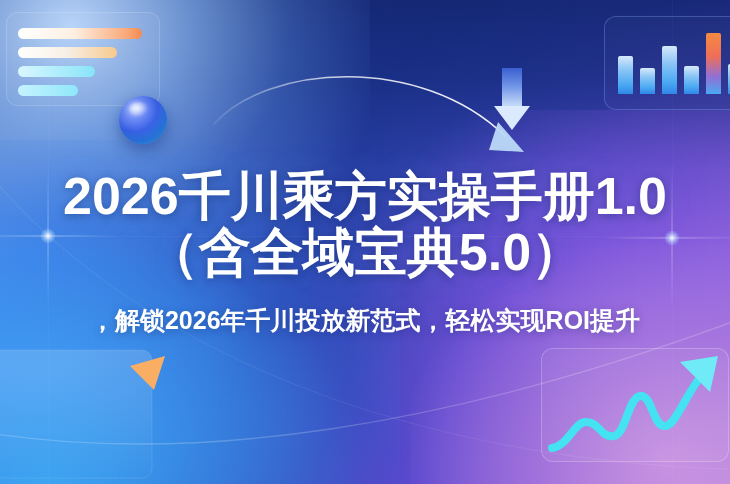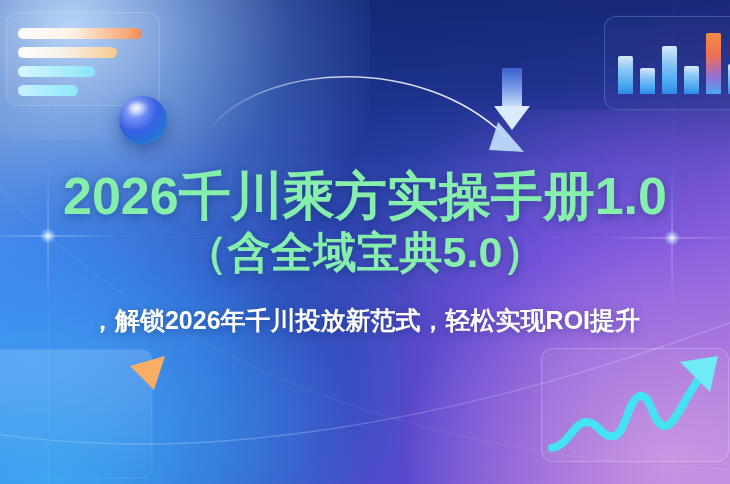--- a/index.html
+++ b/index.html
@@ -150,25 +150,25 @@
     border-top:24px solid #dceafd;
   }
 
   
   .ll-chart{position:absolute;left:-10px;bottom:0;width:230px;height:140px;}
   .br-chart{position:absolute;left:530px;top:338px;width:200px;height:146px;}
 
   
   .title-wrap{position:absolute;left:0;right:0;top:168px;text-align:center;}
   .title-line{
-    color:#86efac;font-weight:bold;font-size:52px;line-height:56px;
+    color:#ffffff;font-weight:bold;font-size:52px;line-height:56px;
     letter-spacing:0px;
     text-shadow:0 2px 10px rgba(8,24,80,.40), 0 0 28px rgba(120,170,255,.22);
   }
-  .title-line.l2{font-size:43px;}
+  .title-line.l2{font-size:52px;}
   .subtitle{
     position:absolute;left:0;right:0;top:305px;text-align:center;
     color:#ffffff;font-size:25px;font-weight:bold;line-height:30px;
     text-shadow:0 2px 8px rgba(10,28,85,.35);
   }
 </style>
 </head>
 <body>
 
 <div class="banner">

